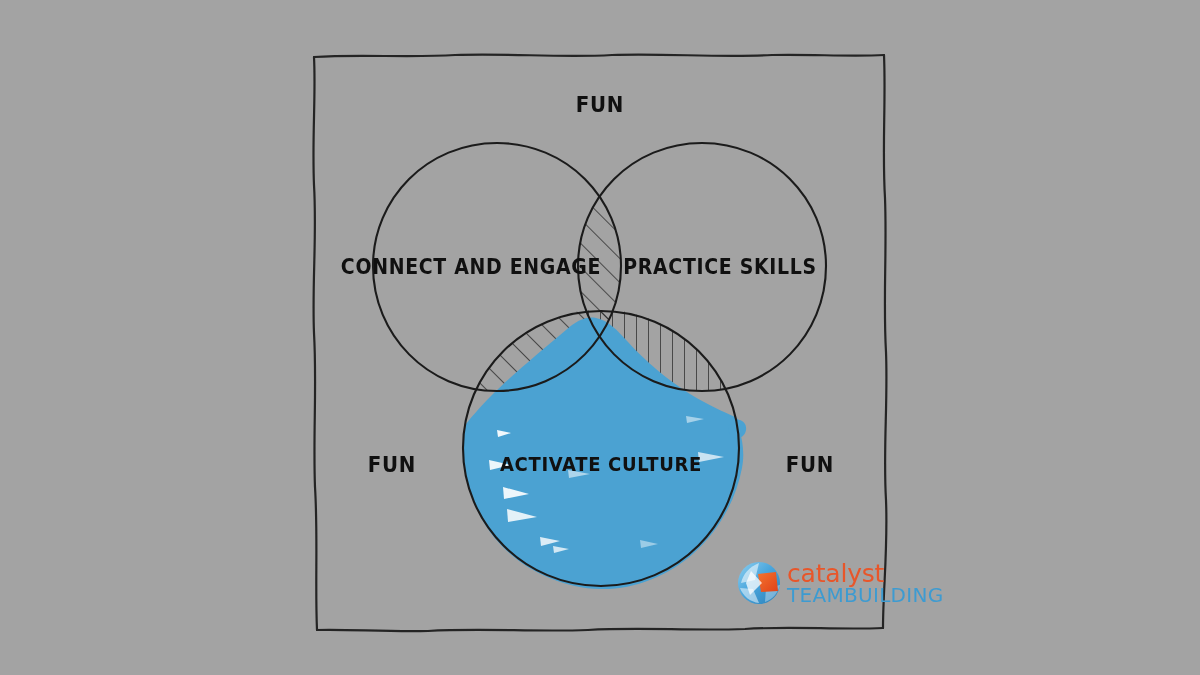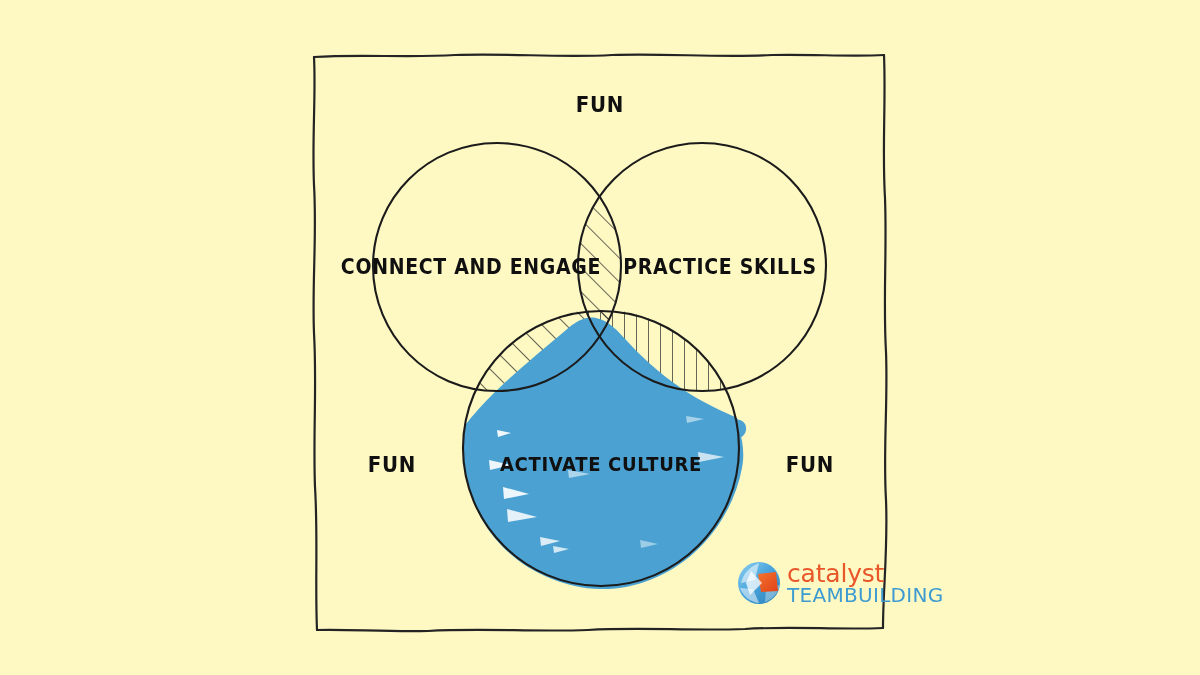--- a/index.html
+++ b/index.html
@@ -11,21 +11,21 @@
   body {
     width: 1200px;
     height: 675px;
     font-family: "DejaVu Sans", sans-serif;
     overflow: hidden;
   }
   #stage {
     position: relative;
     width: 1200px;
     height: 675px;
-    background: #fef9c3;
+    background: #a3a3a3;
   }
   #venn-svg {
     position: absolute;
     left: 0;
     top: 0;
     width: 1200px;
     height: 675px;
   }
   .sketch-stroke {
     fill: none;

